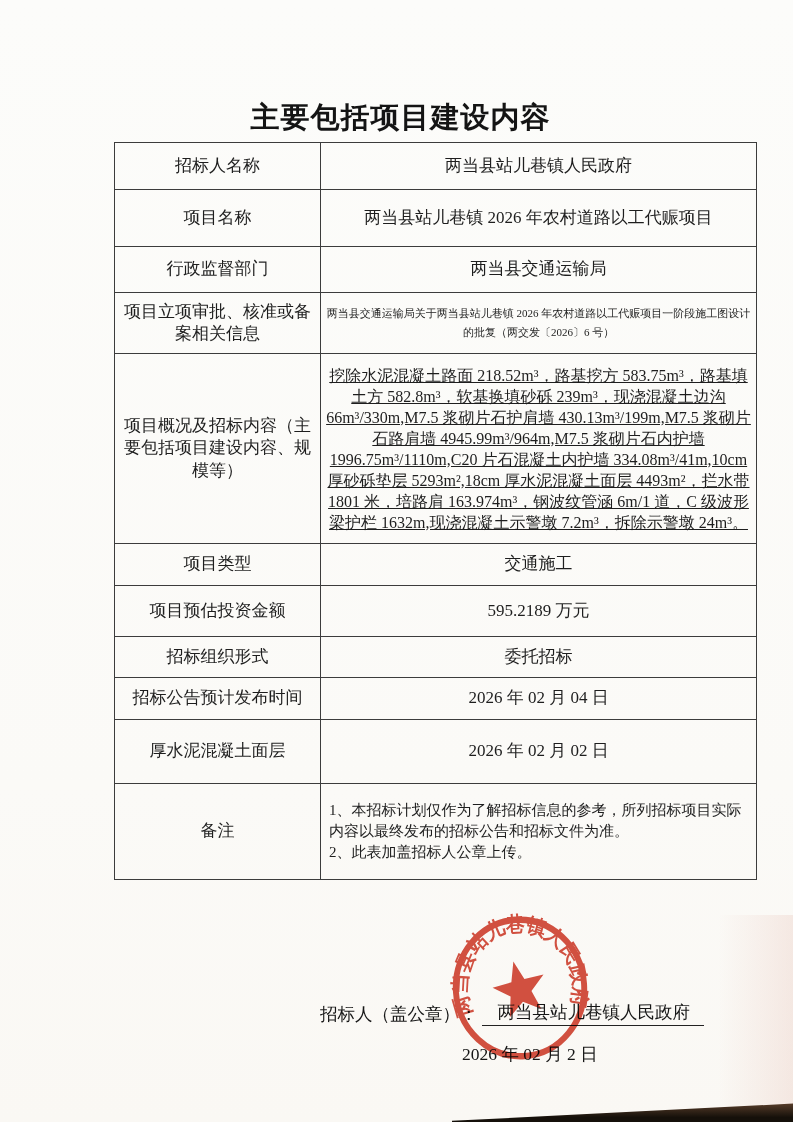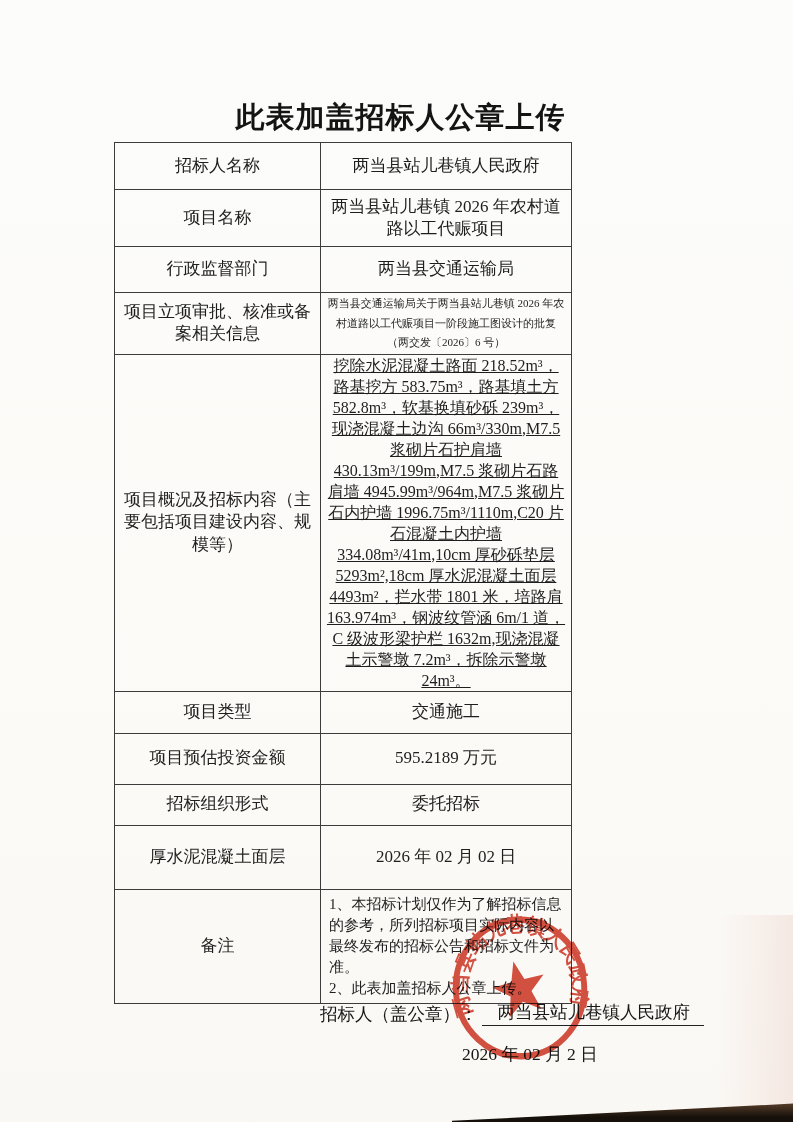--- a/index.html
+++ b/index.html
@@ -11,21 +11,21 @@
     font-family:"Liberation Serif","DejaVu Serif",serif;
     color:#1e1e1e;
     overflow:hidden;
   }
   .doc-title{
     position:absolute;left:114px;top:98px;width:573px;
     text-align:center;font-size:29px;font-weight:bold;
     letter-spacing:1px;color:#141414;
   }
   table.main{
-    position:absolute;left:114px;top:142px;width:458px;
+    position:absolute;left:114px;top:142px;width:643px;
     border-collapse:collapse;table-layout:fixed;
   }
   table.main td{
     border:1.5px solid #3c3c3c;
     font-size:17px;line-height:1.3;
     text-align:center;vertical-align:middle;
     padding:2px 6px;overflow:hidden;
   }
   td.label{width:193px;}
   tr.r1 {height:47px;}
@@ -71,21 +71,21 @@
     position:absolute;right:0;top:915px;width:75px;height:205px;
     background:linear-gradient(to right,rgba(231,193,183,0),rgba(229,188,176,.28));
     z-index:1;
   }
 </style>
 </head>
 <body>
 
 <div class="page">
 
-  <div class="doc-title">此表加盖招标人公章上传</div>
+  <div class="doc-title">主要包括项目建设内容</div>
 
   <table class="main">
     <tbody>
       <tr class="r1">
         <td class="label">招标人名称</td>
         <td class="value">两当县站儿巷镇人民政府</td>
       </tr>
       <tr class="r2">
         <td class="label">项目名称</td>
         <td class="value">两当县站儿巷镇 2026 年农村道路以工代赈项目</td>
@@ -106,20 +106,24 @@
         <td class="label">项目类型</td>
         <td class="value">交通施工</td>
       </tr>
       <tr class="r7">
         <td class="label">项目预估投资金额</td>
         <td class="value">595.2189 万元</td>
       </tr>
       <tr class="r8">
         <td class="label">招标组织形式</td>
         <td class="value">委托招标</td>
+      </tr>
+      <tr class="r10">
+        <td class="label">招标公告预计发布时间</td>
+        <td class="value">2026 年 02 月 04 日</td>
       </tr>
       <tr class="r11">
         <td class="label">厚水泥混凝土面层</td>
         <td class="value">2026 年 02 月 02 日</td>
       </tr>
       <tr class="r12">
         <td class="label">备注</td>
         <td class="value">1、本招标计划仅作为了解招标信息的参考，所列招标项目实际内容以最终发布的招标公告和招标文件为准。
 2、此表加盖招标人公章上传。</td>
       </tr>

